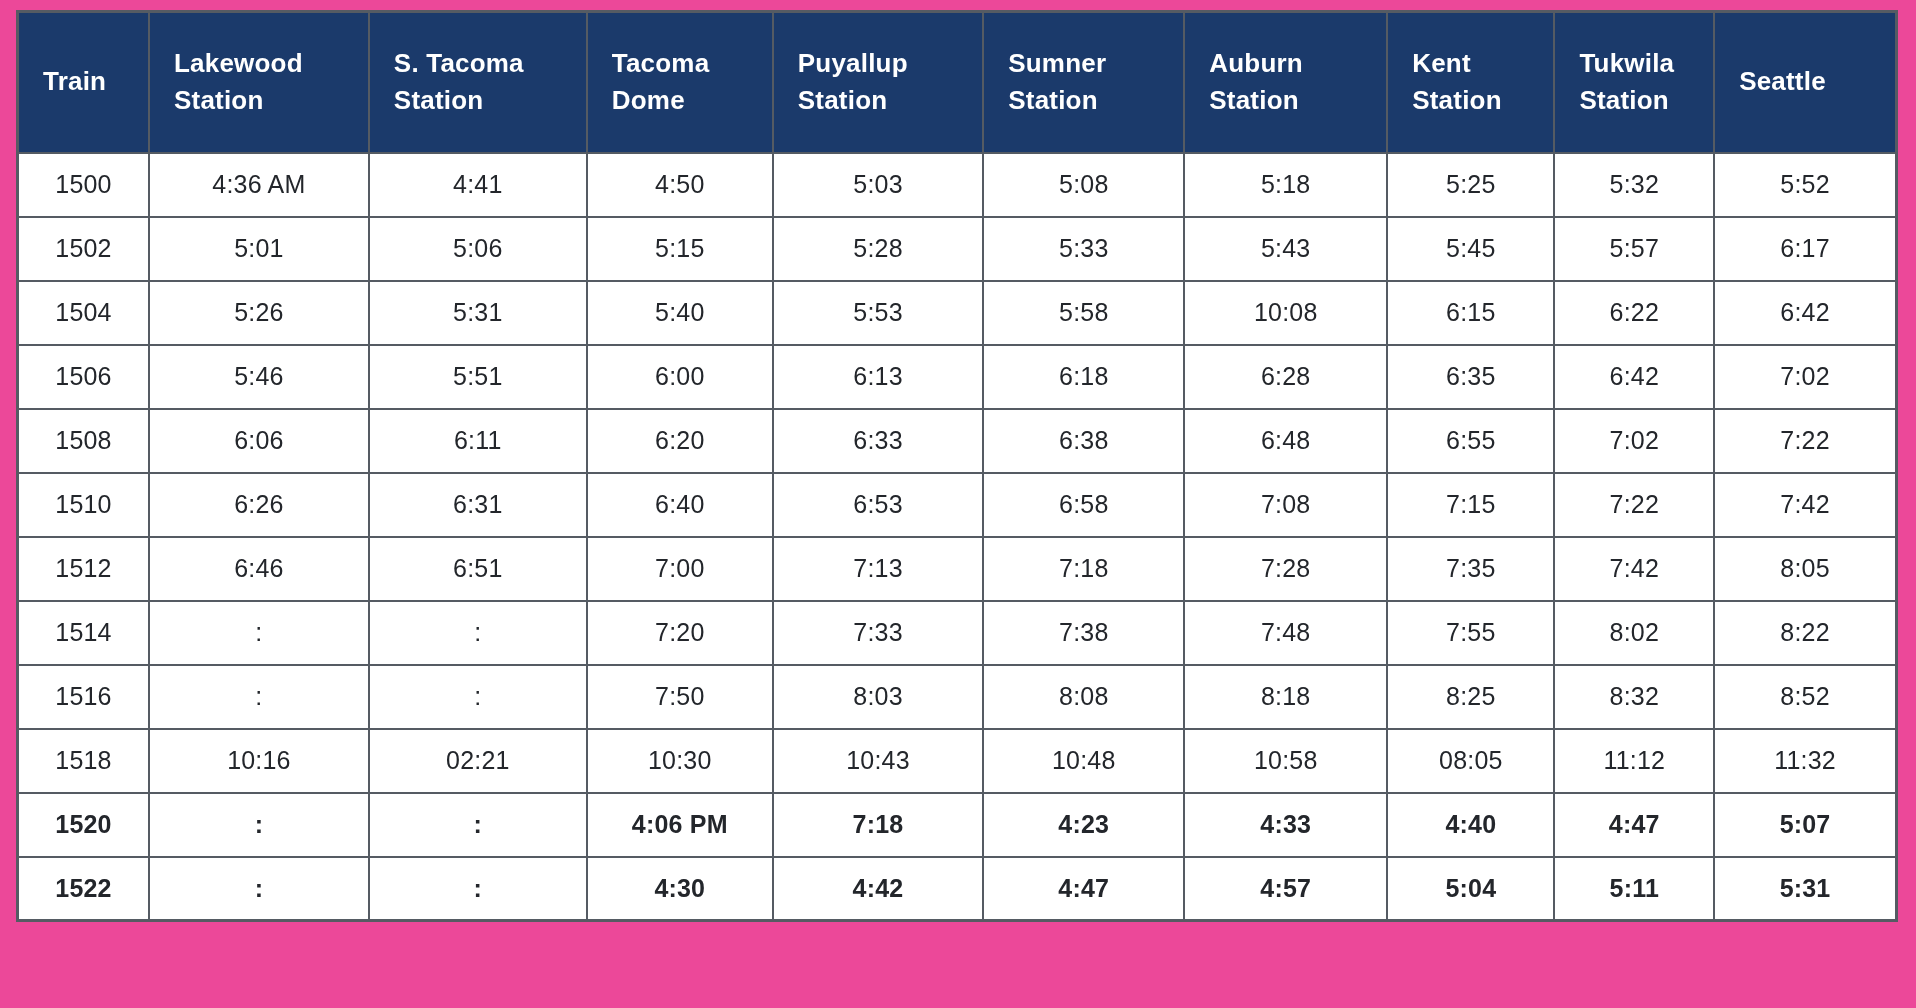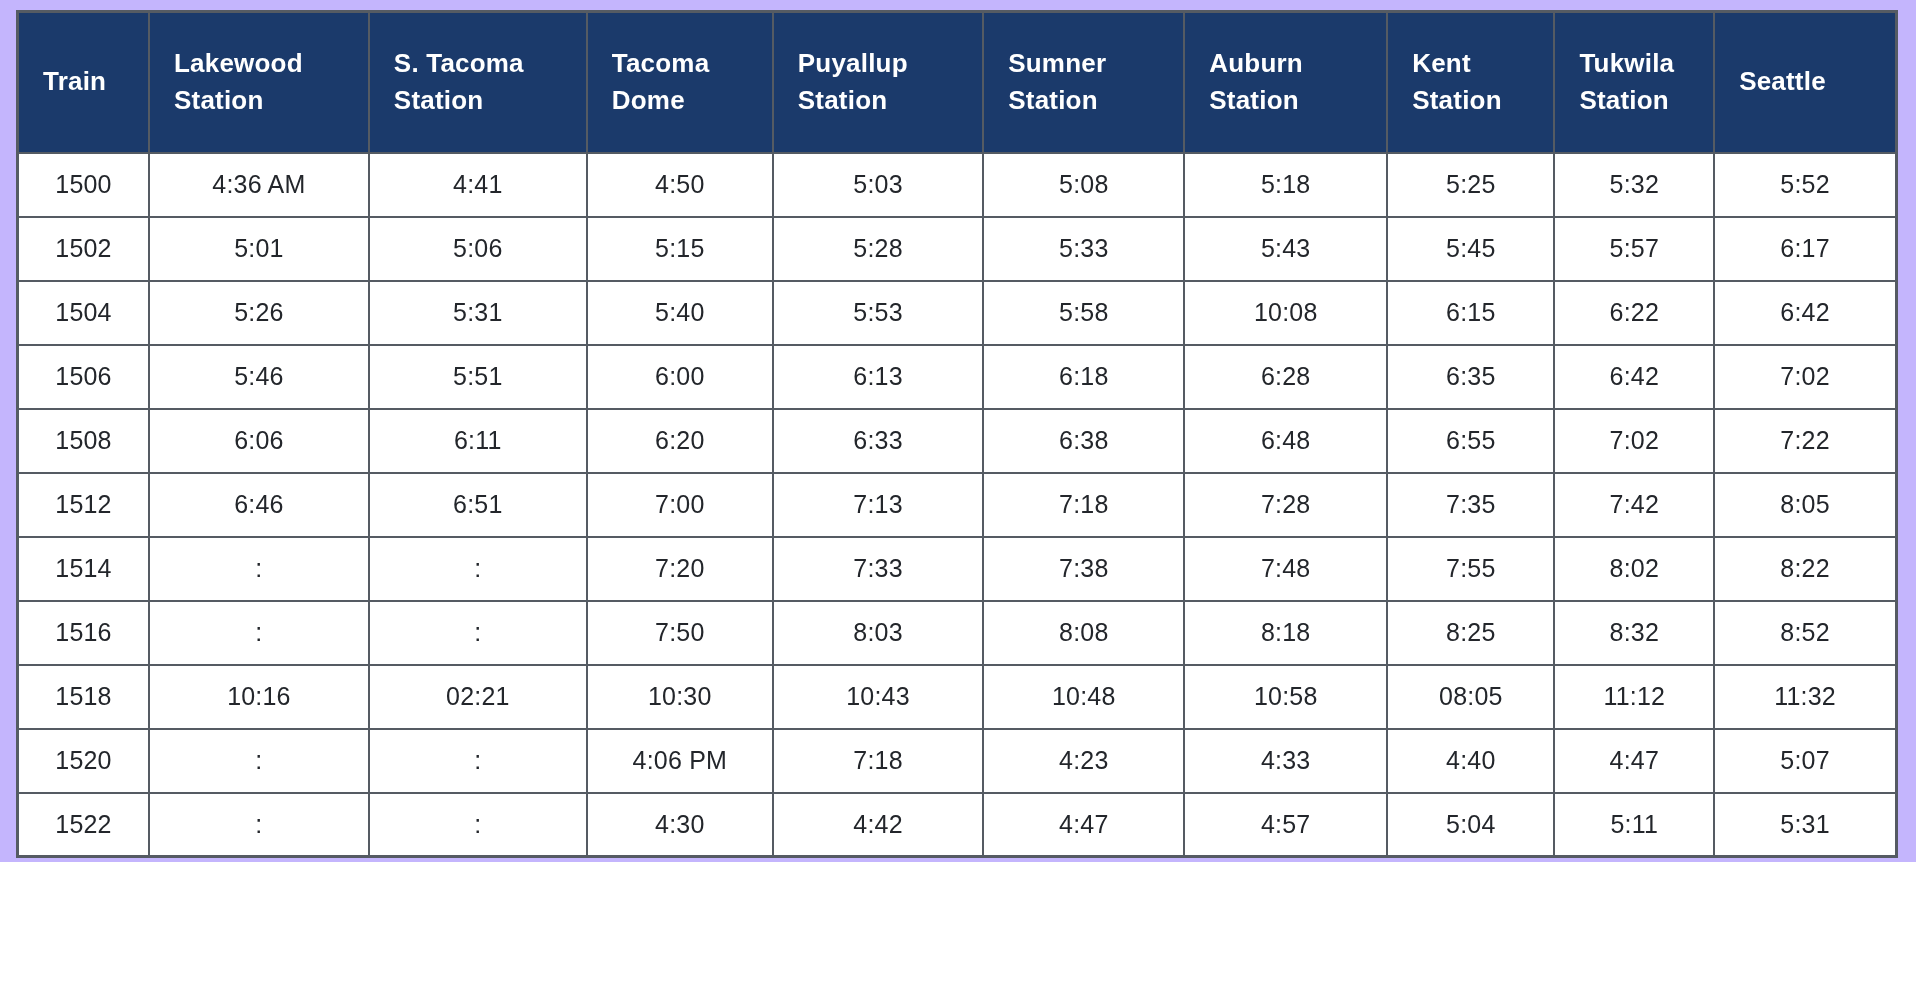--- a/index.html
+++ b/index.html
@@ -3,24 +3,24 @@
 <meta charset="utf-8">
 <style>
   html, body {
     margin: 0;
     padding: 0;
     background: #ffffff;
     font-family: "Liberation Sans", "DejaVu Sans", sans-serif;
   }
   .page {
     width: 1916px;
-    height: 862px;
+    height: 1008px;
     box-sizing: border-box;
     padding: 10px 16px 0 16px;
-    background: #c4b5fd;
+    background: #ec4899;
   }
   table.timetable {
     border-collapse: collapse;
     width: 1882px;
     table-layout: fixed;
   }
   table.timetable th,
   table.timetable td {
     border: 2px solid #555b63;
     box-sizing: border-box;
@@ -58,21 +58,21 @@
     text-align: center;
     vertical-align: middle;
     color: #23262b;
     font-size: 25px;
     font-weight: 400;
     background: #ffffff;
     letter-spacing: 0.2px;
   }
   tr.bold-row td.time-cell,
   tr.bold-row td.train-cell {
-    font-weight: 400;
+    font-weight: 700;
   }
 </style>
 </head>
 <body>
 
 <div class="page">
   <table class="timetable">
     <colgroup id="colgroup">
         <col class="c-train">
         <col class="c-lakewood">
@@ -162,20 +162,32 @@
           <td class="time-cell">6:11</td>
           <td class="time-cell">6:20</td>
           <td class="time-cell">6:33</td>
           <td class="time-cell">6:38</td>
           <td class="time-cell">6:48</td>
           <td class="time-cell">6:55</td>
           <td class="time-cell">7:02</td>
           <td class="time-cell">7:22</td>
         </tr>
         <tr>
+          <td class="train-cell">1510</td>
+          <td class="time-cell">6:26</td>
+          <td class="time-cell">6:31</td>
+          <td class="time-cell">6:40</td>
+          <td class="time-cell">6:53</td>
+          <td class="time-cell">6:58</td>
+          <td class="time-cell">7:08</td>
+          <td class="time-cell">7:15</td>
+          <td class="time-cell">7:22</td>
+          <td class="time-cell">7:42</td>
+        </tr>
+        <tr>
           <td class="train-cell">1512</td>
           <td class="time-cell">6:46</td>
           <td class="time-cell">6:51</td>
           <td class="time-cell">7:00</td>
           <td class="time-cell">7:13</td>
           <td class="time-cell">7:18</td>
           <td class="time-cell">7:28</td>
           <td class="time-cell">7:35</td>
           <td class="time-cell">7:42</td>
           <td class="time-cell">8:05</td>

